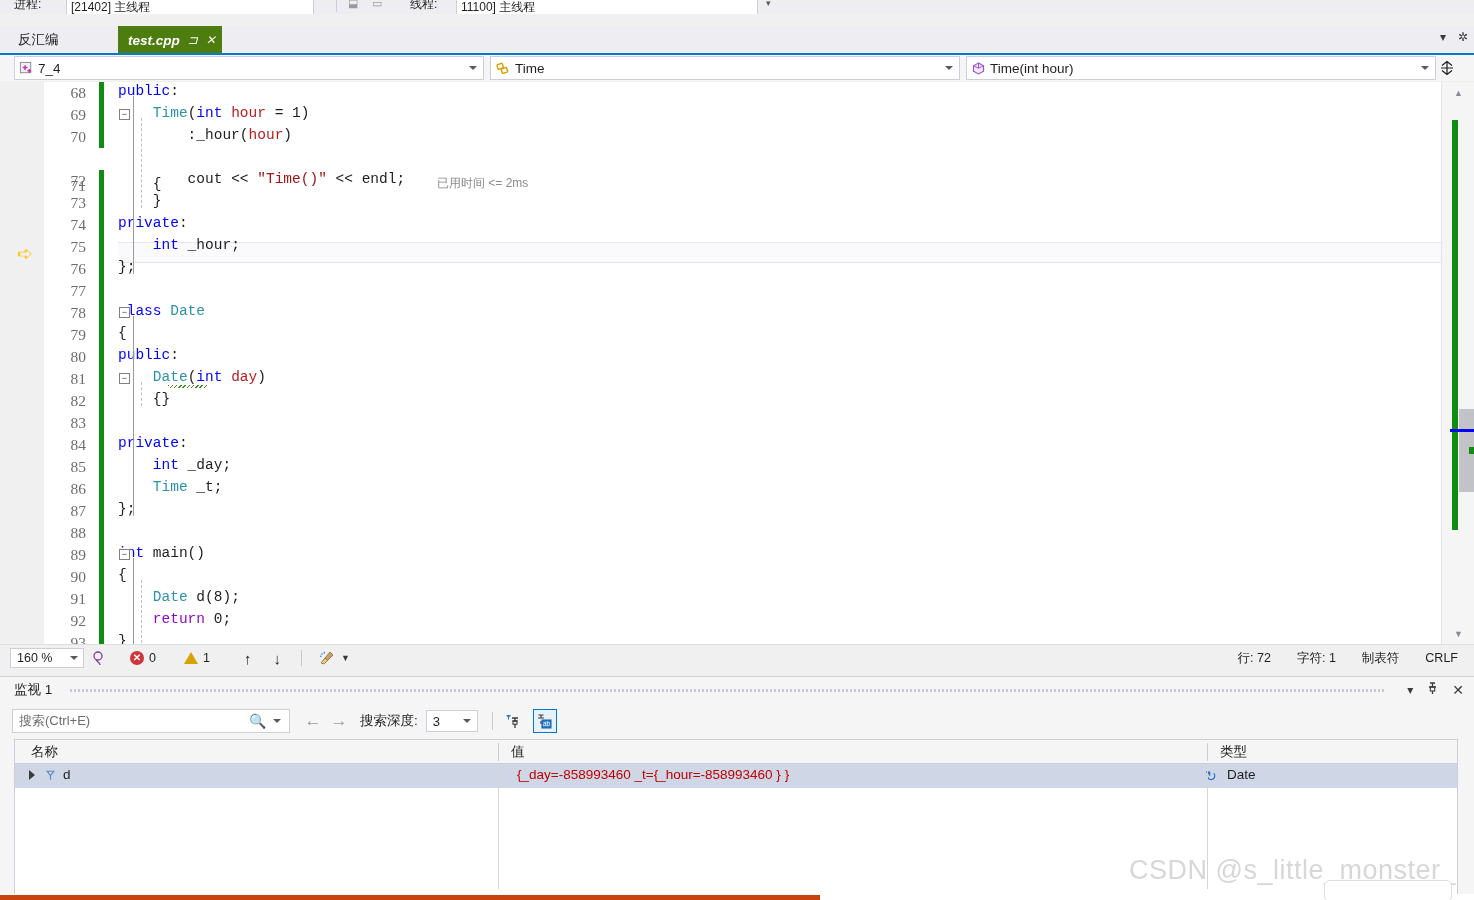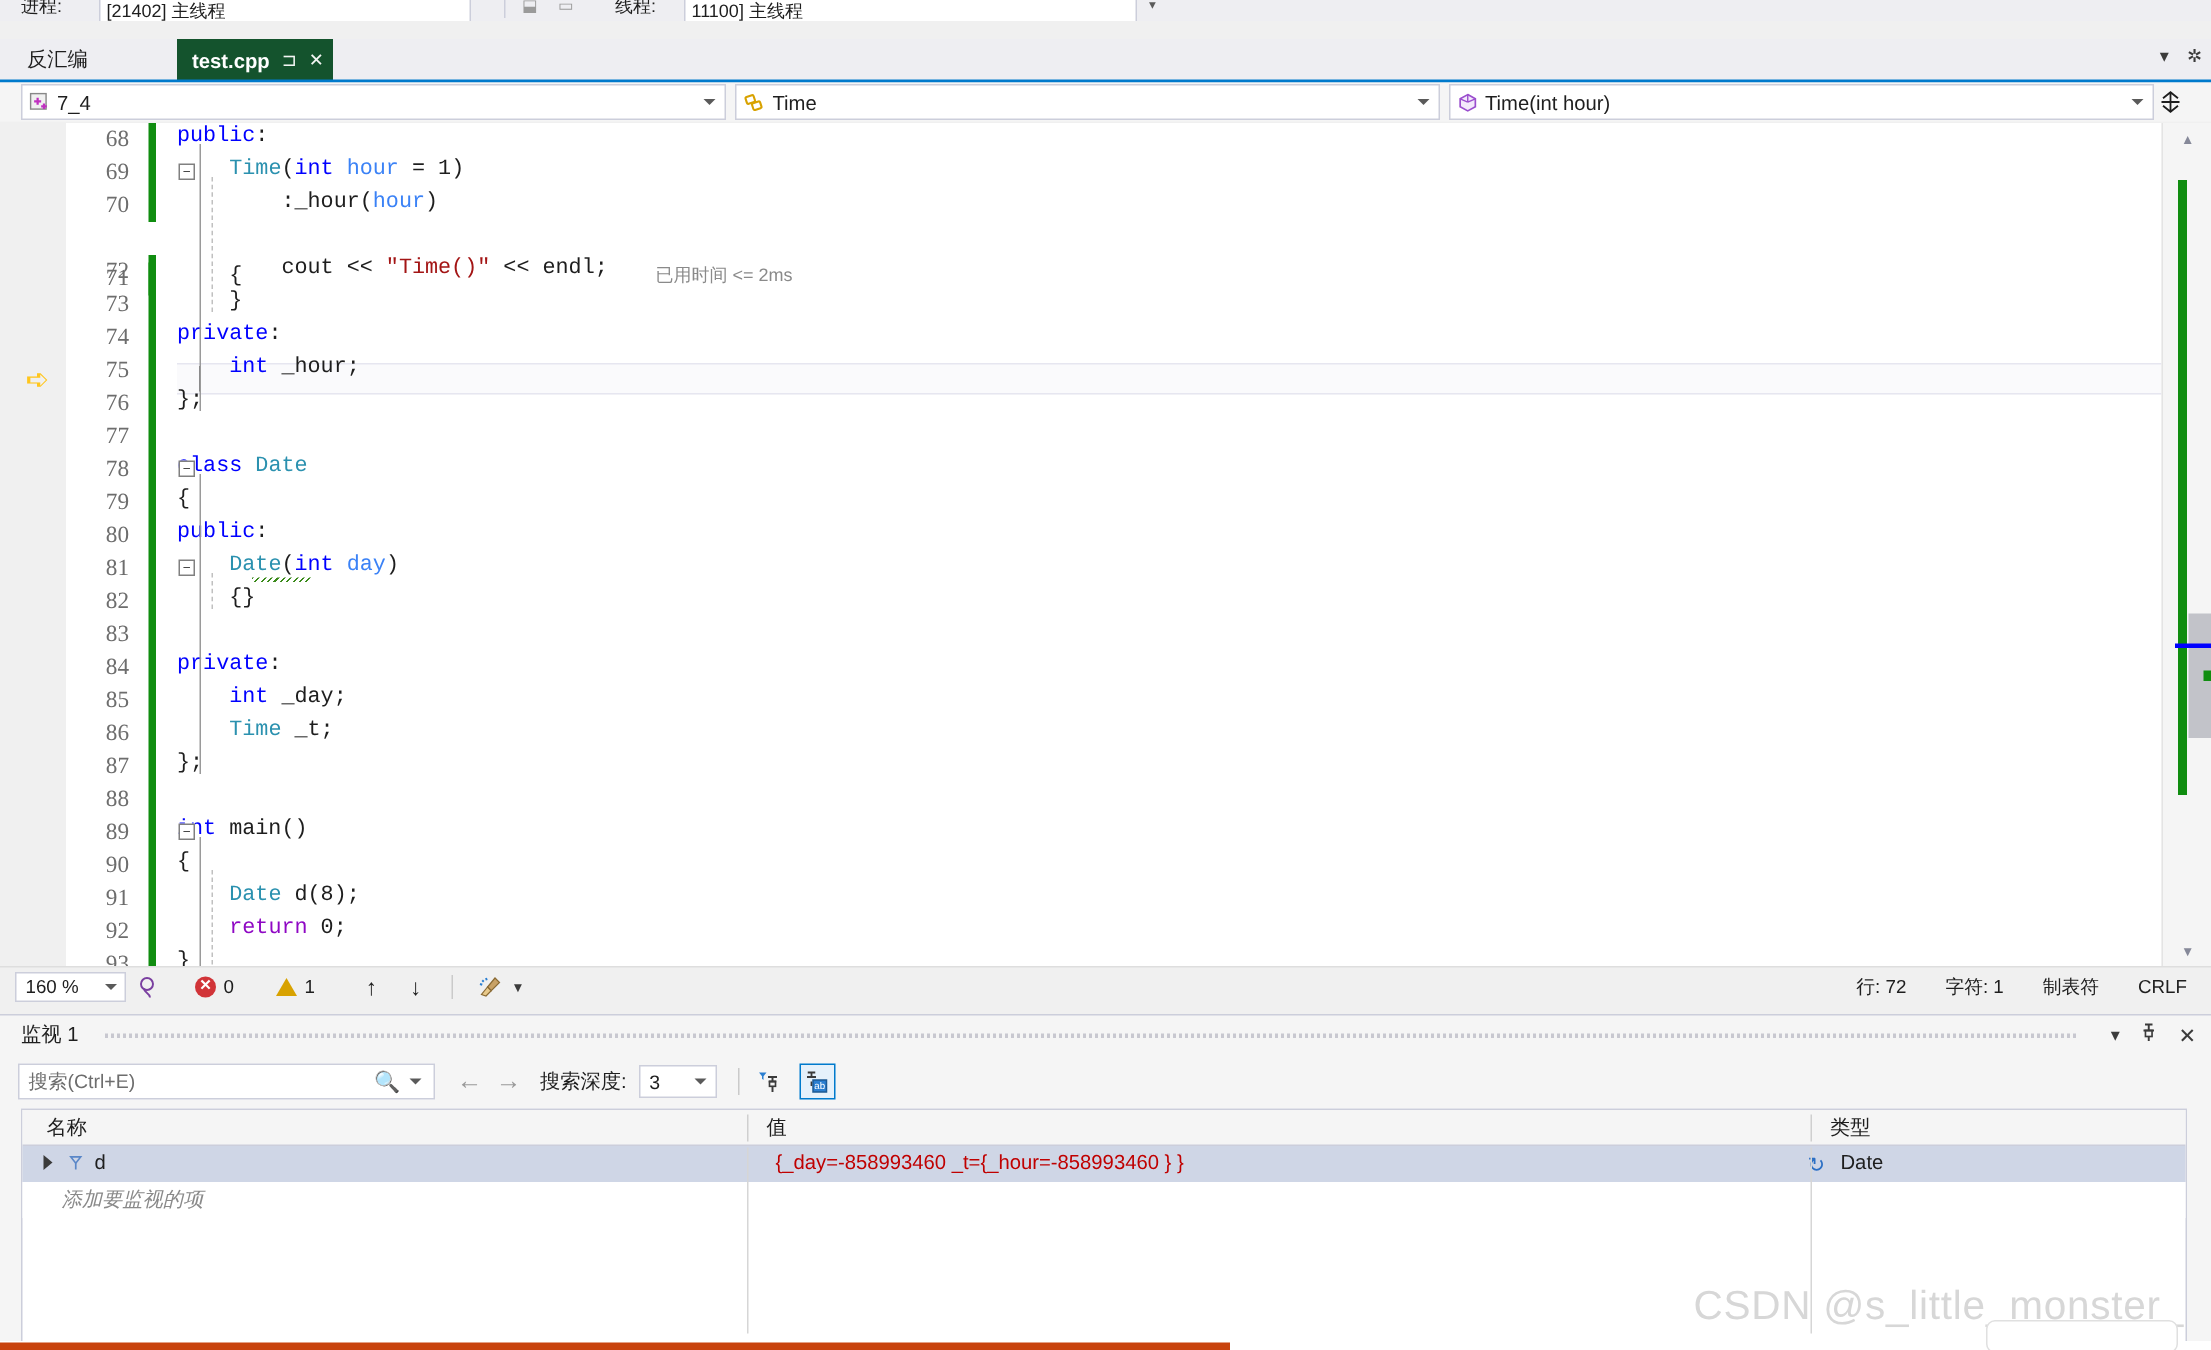--- a/index.html
+++ b/index.html
@@ -33,22 +33,23 @@
   .tabstrip {
     position:absolute; left:0; top:26px; width:1474px; height:28px;
     background:#eeeef2;
   }
   .tab {
     position:absolute; top:0; height:28px; display:flex; align-items:center;
     padding:0 10px; font-size:13.5px; cursor:default; white-space:nowrap;justify-content:flex-end;
   }
   .tab.inactive { left:8px; background:#eeeef2; color:#1e1e1e; }
   .tab.active {
-    left:118px; background:#14532d; color:#ffffff; font-weight:bold;
+    left:118px; background:#4d7c0f; color:#ffffff; font-weight:bold;
     padding-right:6px;
+    font-style:italic;
   }
   .tab .tab-ico { margin-left:8px; font-size:12px; font-weight:normal; opacity:.95; }
   .tabstrip-right {
     position:absolute; right:6px; top:4px; display:flex; gap:12px; align-items:center;
     color:#3b3b3b; font-size:12px;
   }
   .tabstrip-underline {
     position:absolute; left:0; top:53px; width:1474px; height:2px; background:#007acc;
   }
 
@@ -93,21 +94,21 @@
   .changebar { position:absolute; left:99px; width:5px; height:22px; background:#108d10; }
   .codetext {
     position:absolute; left:118px; top:1px;
     font-family:"Liberation Mono", monospace; font-size:14.5px;
     white-space:pre; letter-spacing:0px;
   }
   .kw   { color:#0000ff; }
   .type { color:#2b91af; }
   .str  { color:#a31515; }
   .plain{ color:#1e1e1e; }
-  .param{ color:#3b82f6; }
+  .param{ color:#b91c1c; }
   .ctrl { color:#8f08c4; }
   .num  { color:#1e1e1e; }
 
   .fold {
     position:absolute; left:119px; width:11px; height:11px;
     border:1px solid #808080; background:#ffffff; color:#404040;
     font-size:9px; line-height:9px; text-align:center; font-family:"Liberation Sans",sans-serif;
   }
   .brace-bar { position:absolute; left:133px; width:1px; background:#9a9a9a; }
   .brace-dash { position:absolute; width:1px; background:#c8c8c8; }
@@ -595,23 +596,20 @@
               <path d="M4.5 3.5h7l-3.5 4.5-3.5-4.5z" fill="none" stroke="#5a87c8" stroke-width="1.2"></path>
               <path d="M8 8v4.5" stroke="#5a87c8" stroke-width="1.2"></path>
             </svg>
         </span>
         <span class="gr-name">d</span>
         <span class="gr-value">{_day=-858993460 _t={_hour=-858993460 } }</span>
         <span class="gr-refresh">↻</span>
         <span class="gr-type">Date</span>
       </div>
 
-      <div class="grid-addrow">
-        <span class="ga-text">添加要监视的项</span>
-      </div>
 
       <div class="grid-vdiv" style="left:483px; top:25px; height:124px;"></div>
       <div class="grid-vdiv" style="left:1192px; top:25px; height:124px;"></div>
     </div>
   </div>
 
   <div class="watermark">CSDN @s_little_monster_</div>
   <div class="bottom-strip">
     <div class="bottom-orange"></div>
   </div>

